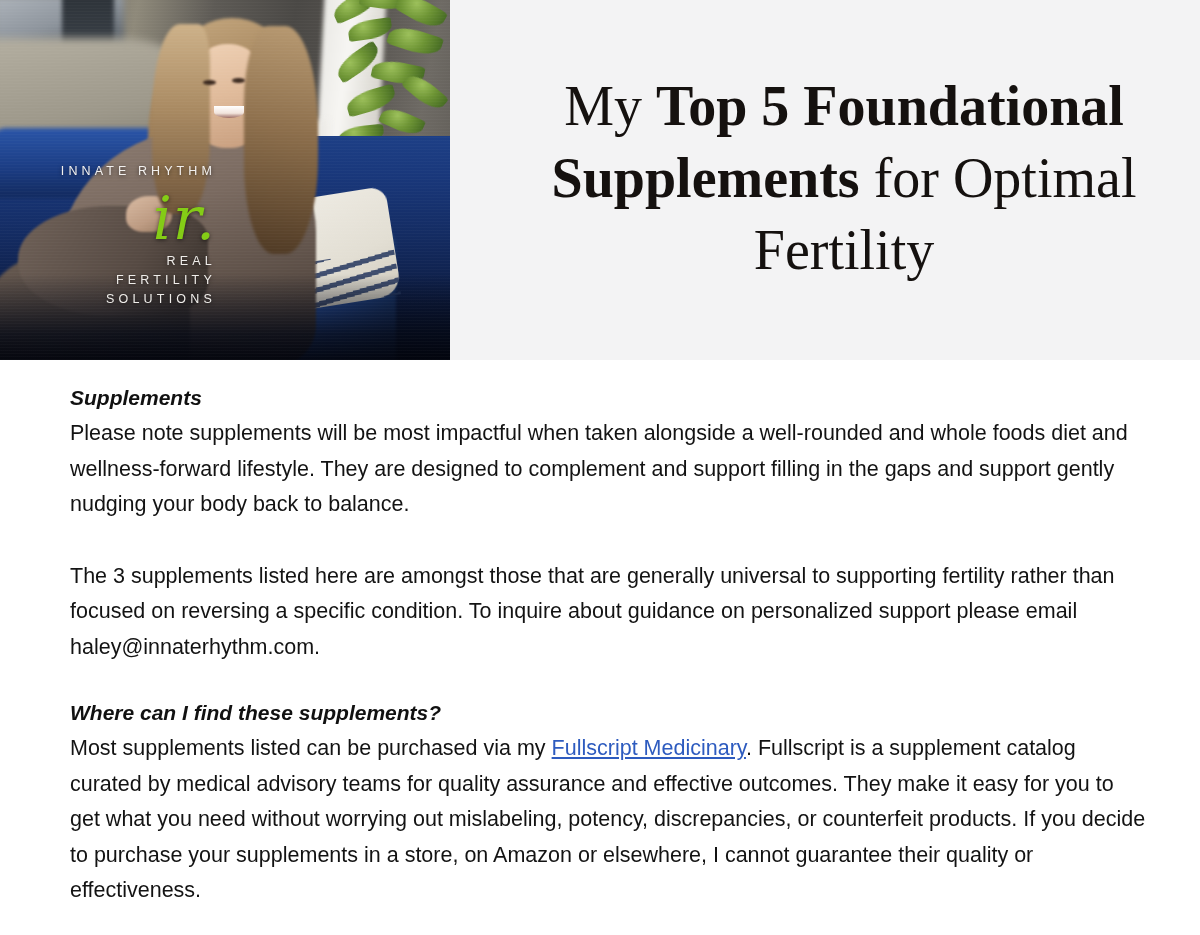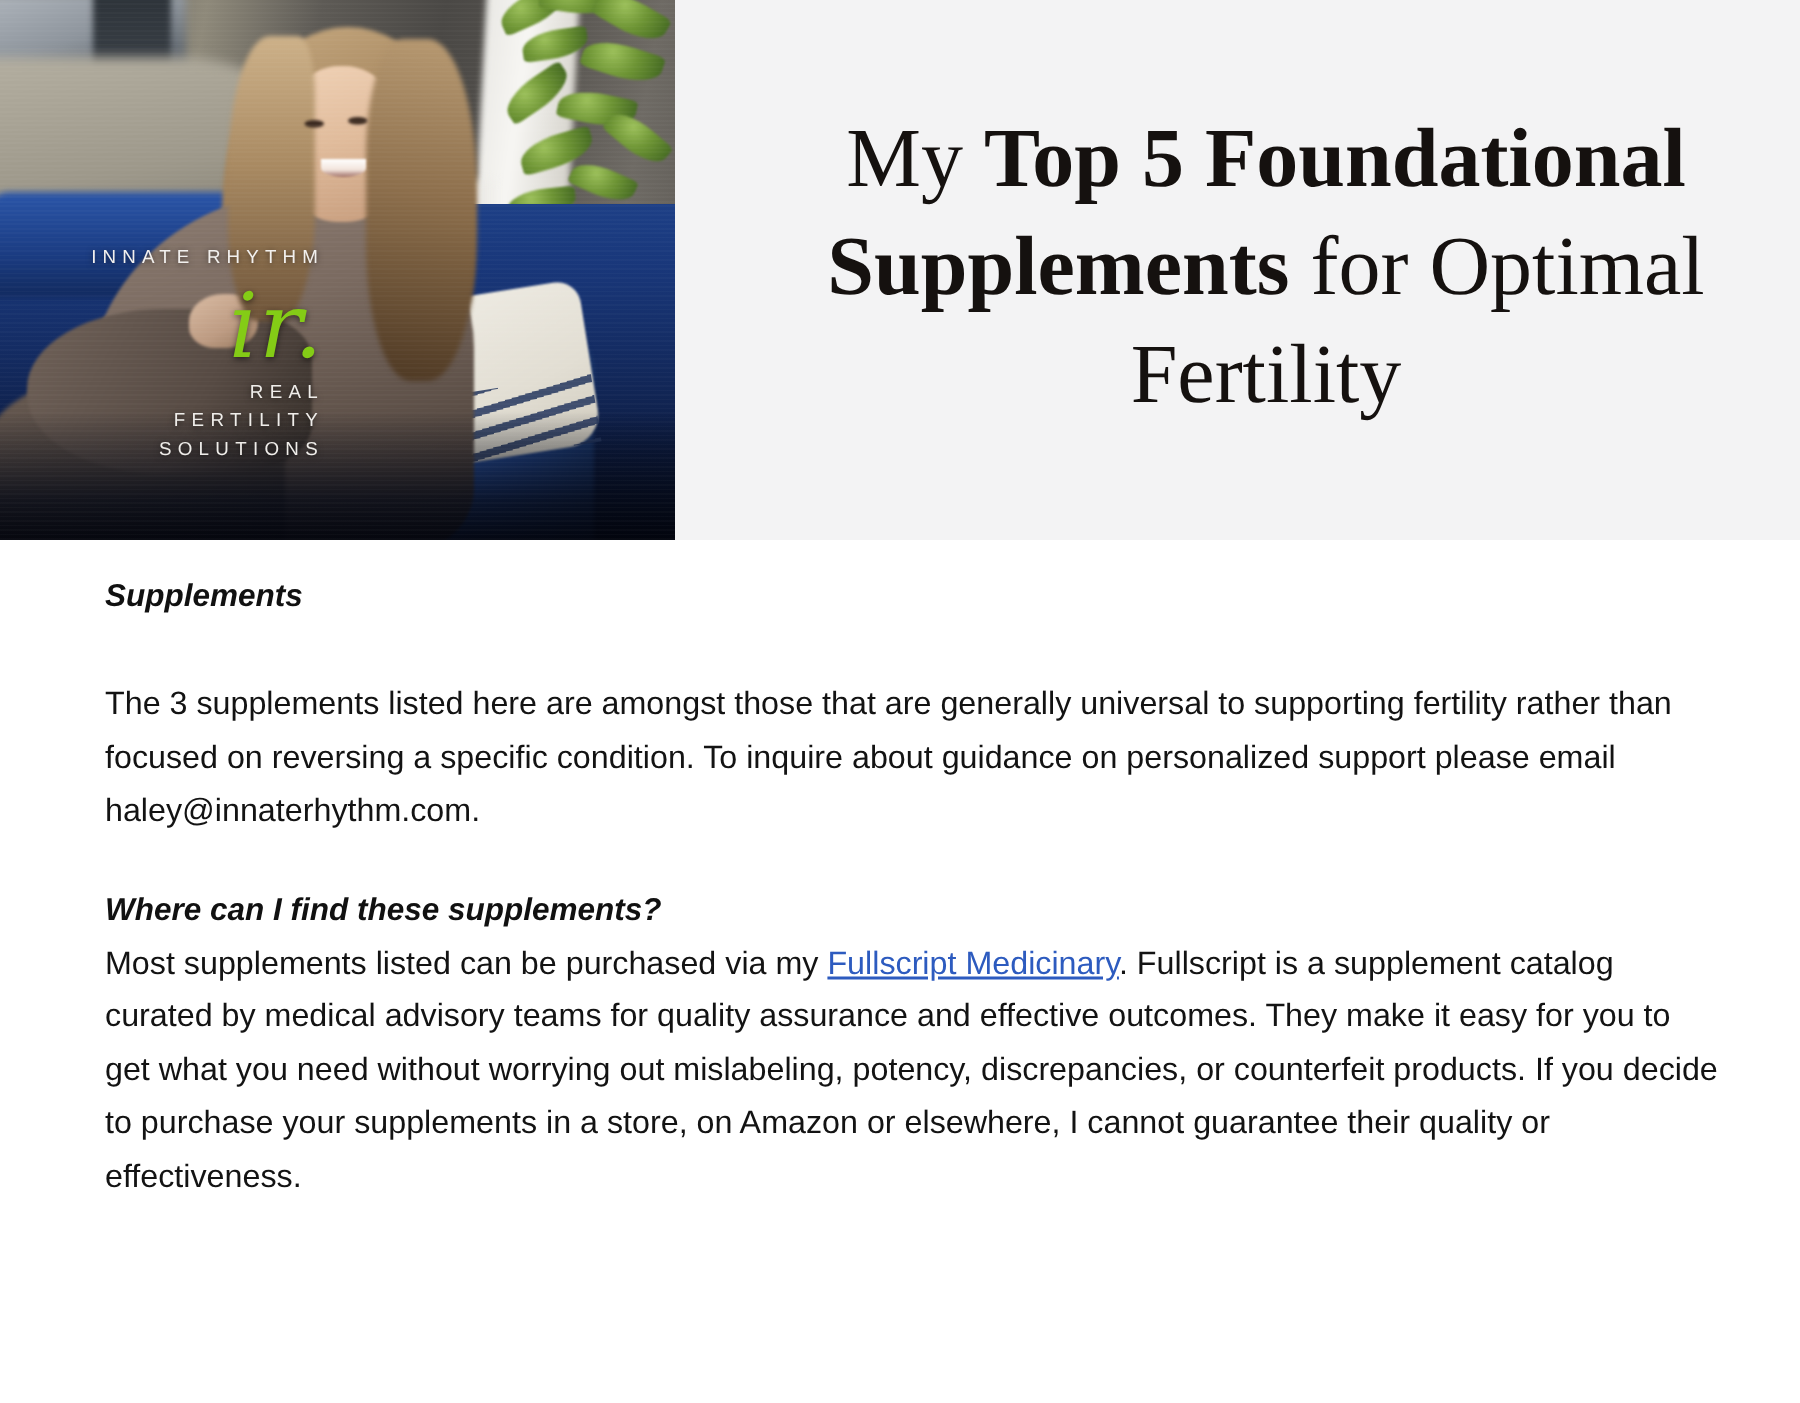--- a/index.html
+++ b/index.html
@@ -394,20 +394,21 @@
 
     <div class="hero-title-wrap">
       <h1 class="hero-title"><span>My </span><b>Top 5 Foundational</b> <b>Supplements</b><span> for</span> <span>Optimal Fertility</span></h1>
     </div>
   </div>
 
   <div class="content">
 
     <div>
       <div class="sec-heading">Supplements</div>
+      <p class="body-text">Please note supplements will be most impactful when taken alongside a well-rounded and whole foods diet and wellness-forward lifestyle. They are designed to complement and support filling in the gaps and support gently nudging your body back to balance.</p>
       <div class="para-gap"></div>
       <p class="body-text">The 3 supplements listed here are amongst those that are generally universal to supporting fertility rather than focused on reversing a specific condition. To inquire about guidance on personalized support please email haley@innaterhythm.com.</p>
     </div>
 
     <div class="block-gap"></div>
 
     <div>
       <div class="sec-heading">Where can I find these supplements?</div>
       <p class="body-text"><span>Most supplements listed can be purchased via my </span><a class="inline-link" href="#">Fullscript Medicinary</a><span>. Fullscript is a supplement catalog curated by medical advisory teams for quality assurance and effective outcomes. They make it easy for you to get what you need without worrying out mislabeling, potency, discrepancies, or counterfeit products. If you decide to purchase your supplements in a store, on Amazon or elsewhere, I cannot guarantee their quality or effectiveness.</span></p>
     </div>

